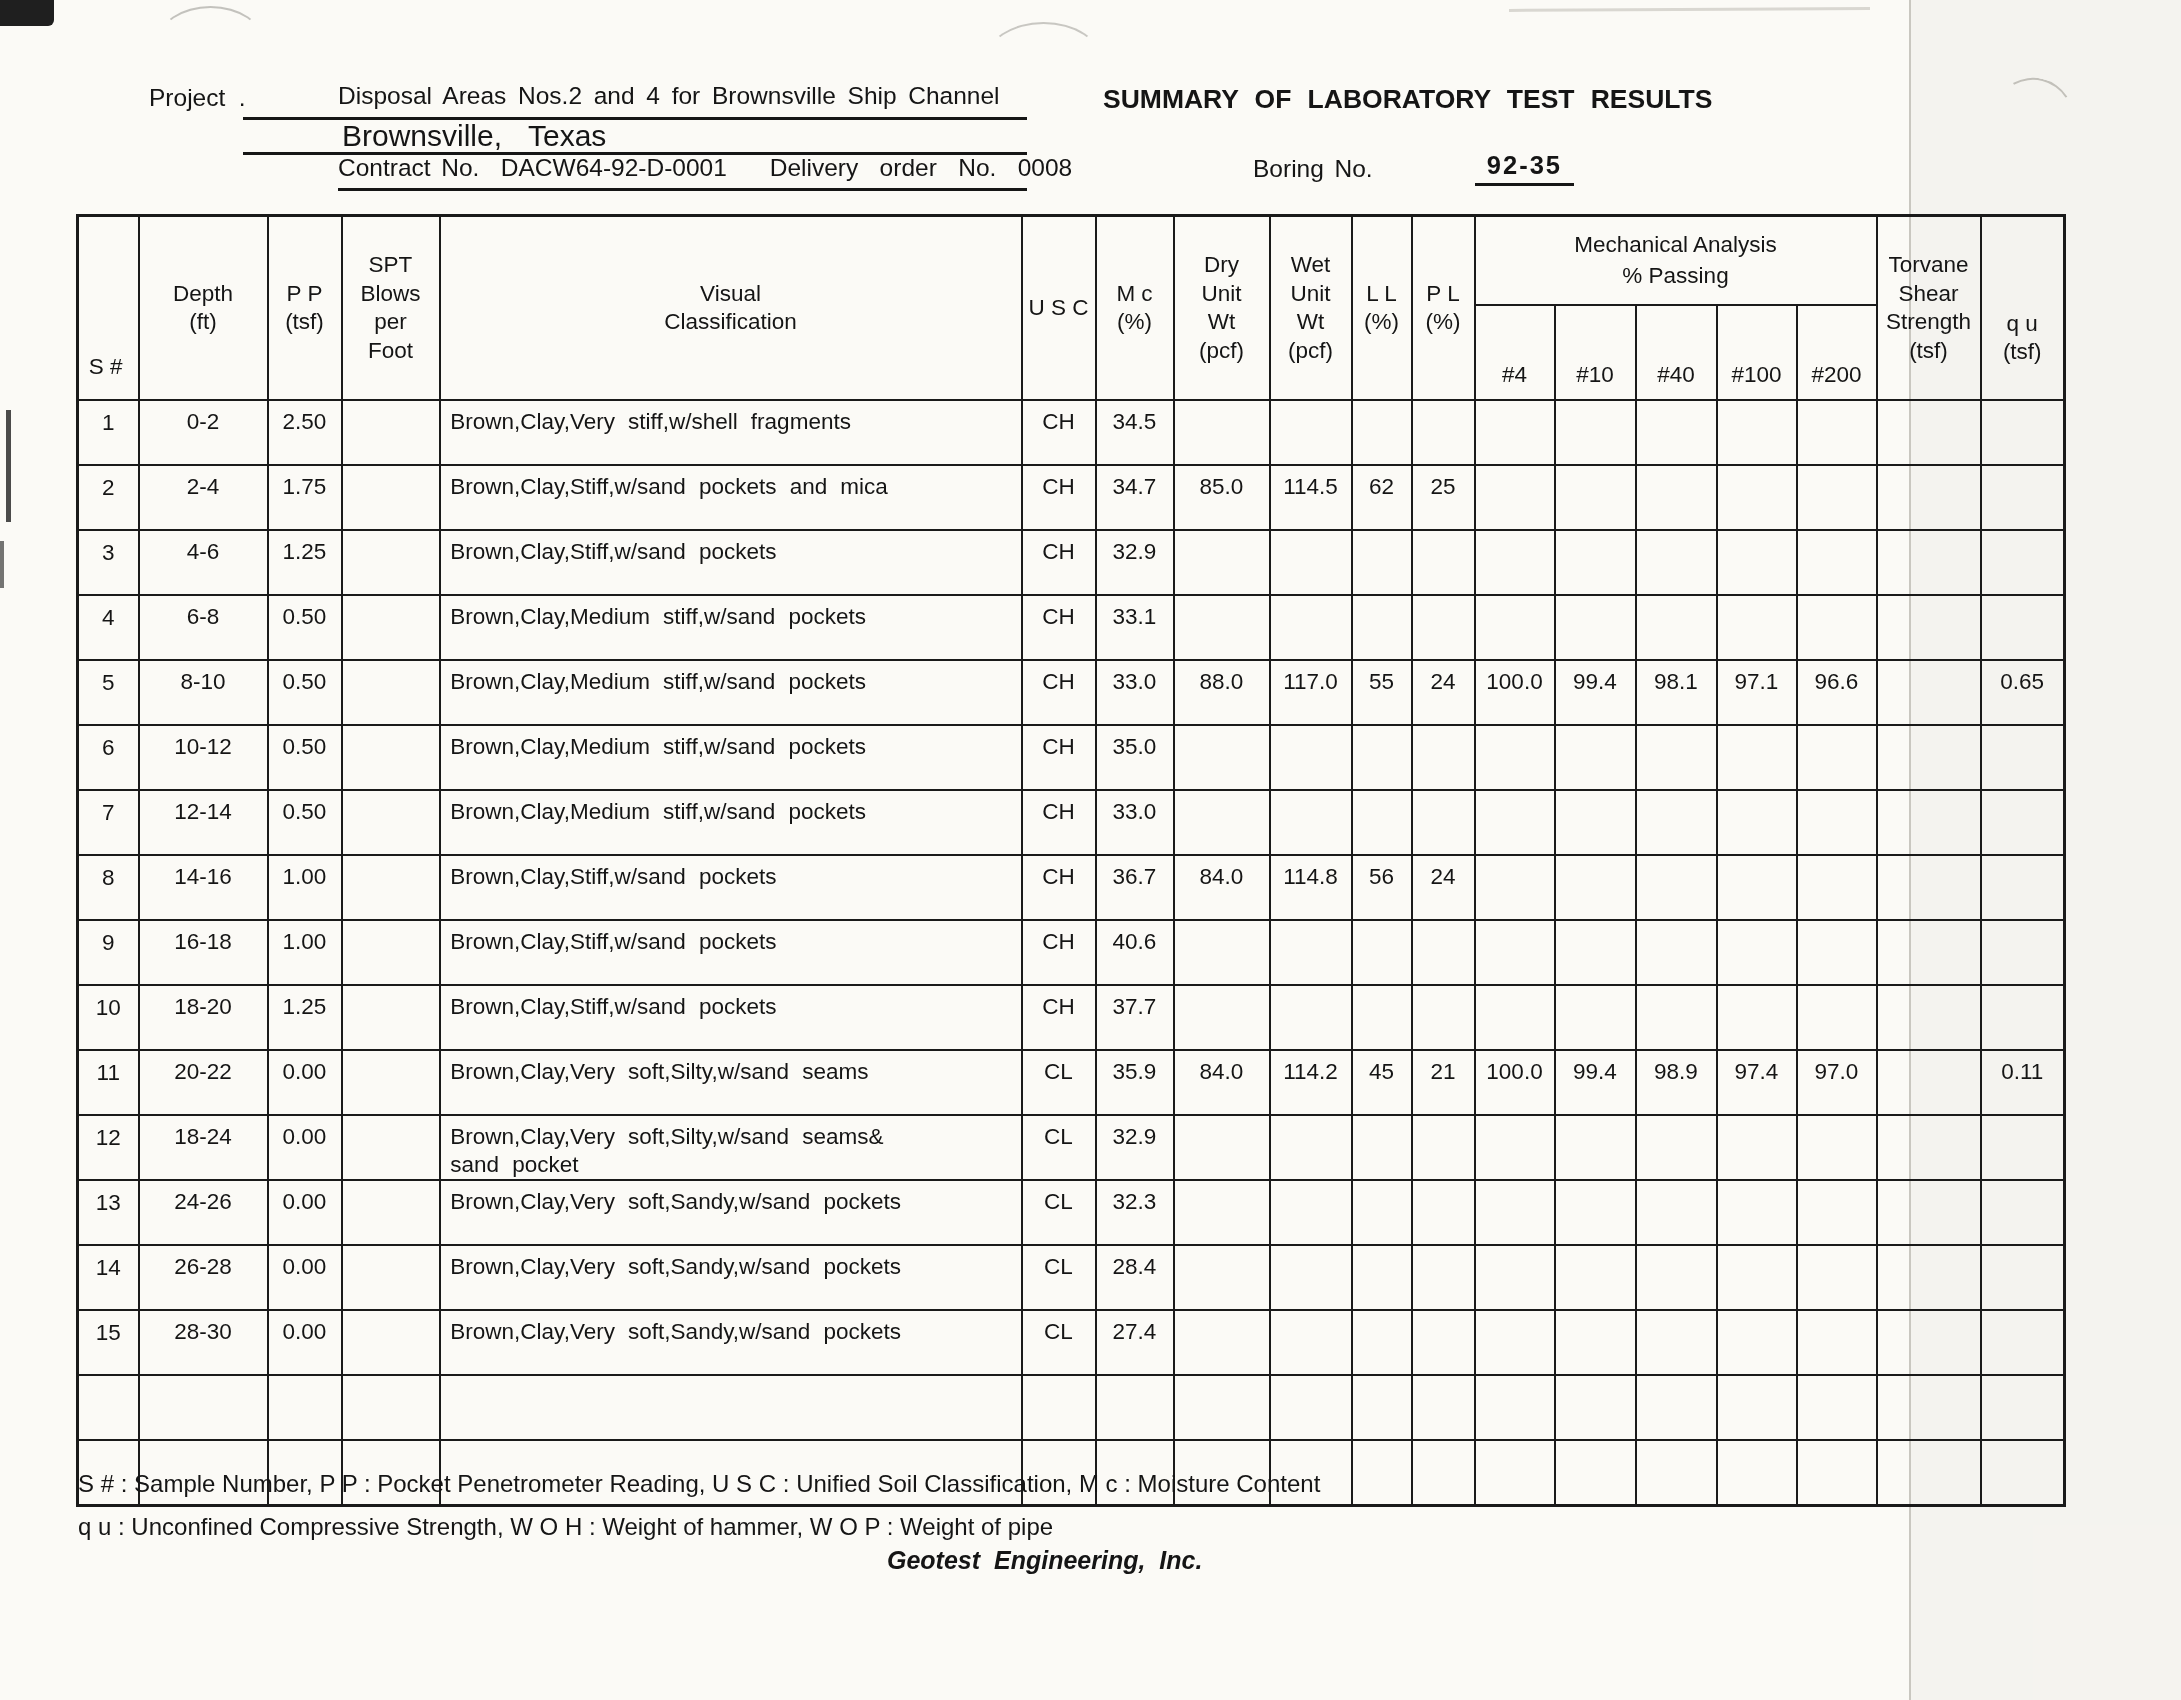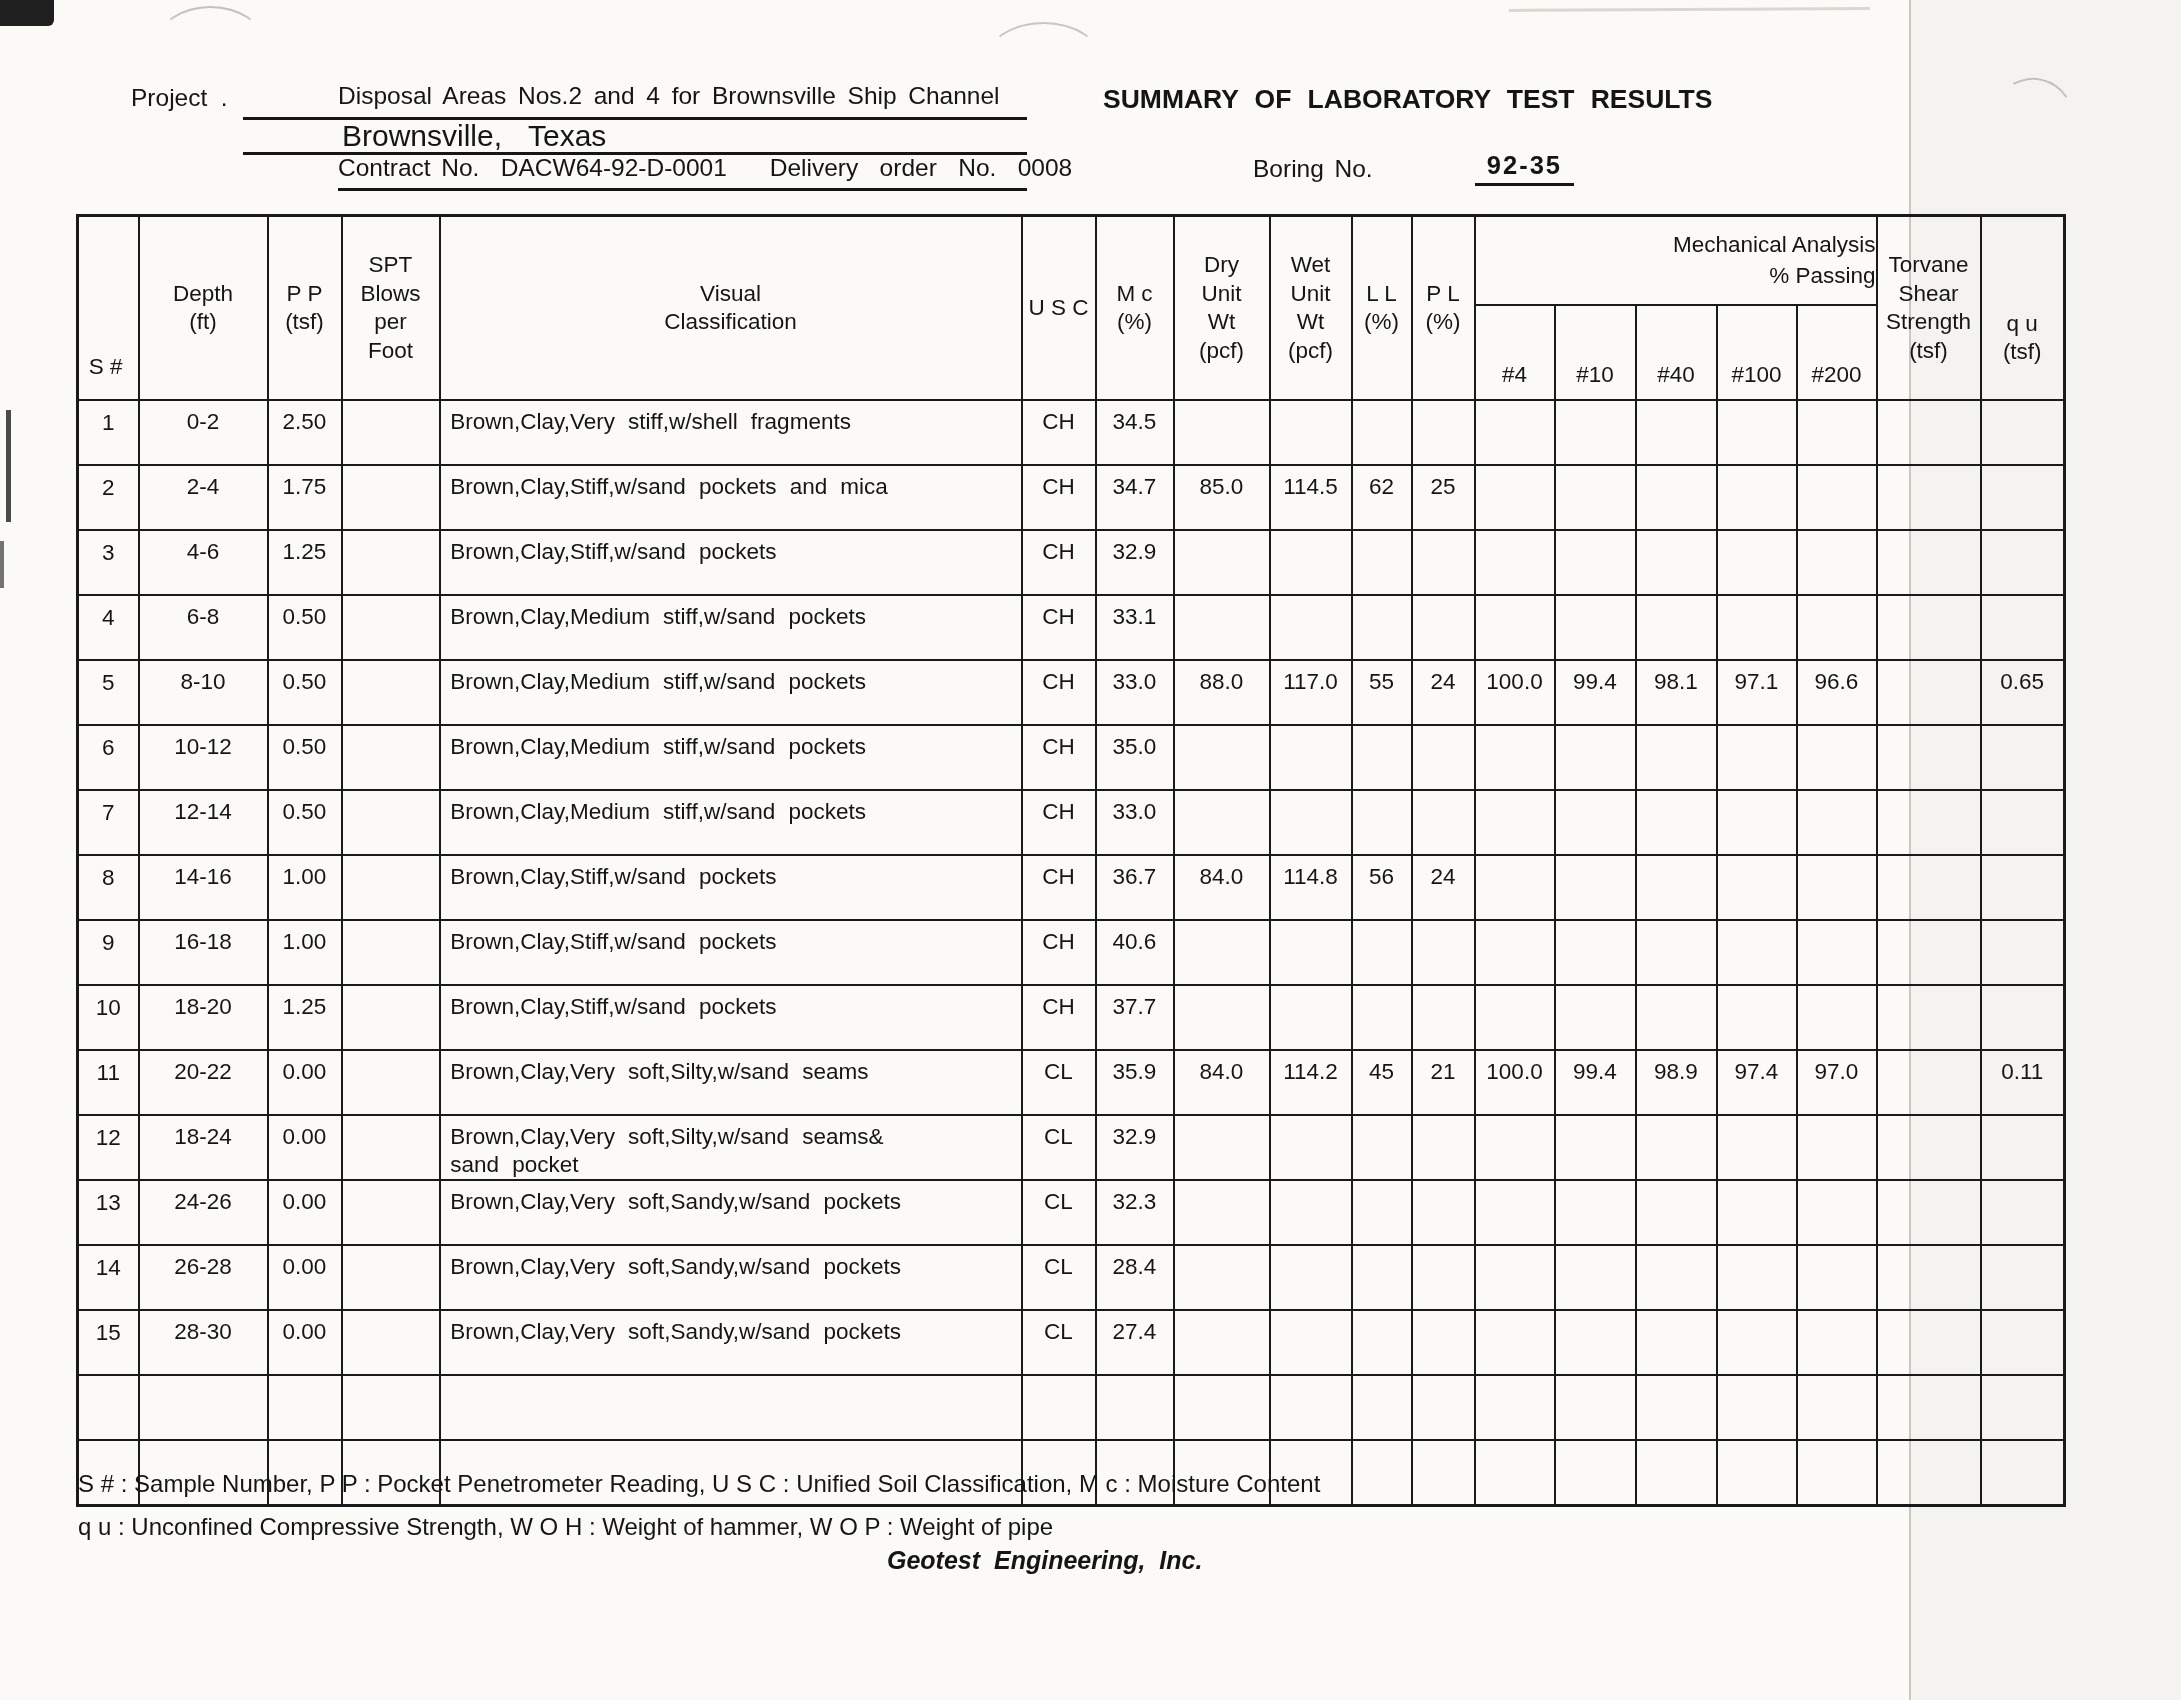--- a/index.html
+++ b/index.html
@@ -3,21 +3,21 @@
 <meta charset="utf-8">
 <style>
   html,body{margin:0;padding:0;background:#e8e8e4;}
   .sheet{
     position:relative;width:2182px;height:1701px;overflow:hidden;
     background:#fbfaf6;color:#151515;
     font-family:"Liberation Sans",sans-serif;
   }
   .abs{position:absolute;}
   
-  .project-label{left:131px;top:84px;font-size:24.5px;white-space:pre;}
+  .project-label{left:149px;top:84px;font-size:24.5px;white-space:pre;}
   .fld1{left:338px;top:82px;font-size:24.5px;white-space:pre;word-spacing:4.9px;}
   .fld2{left:342px;top:119px;font-size:30px;white-space:pre;word-spacing:4.9px;}
   .fld3{left:338px;top:154px;font-size:24.5px;white-space:pre;word-spacing:3.9px;}
   .ul{height:0;border-top:3.9px solid #161616;}
   .ul1{left:243px;top:117px;width:784px;}
   .ul2{left:243px;top:152px;width:784px;}
   .ul3{left:338px;top:188px;width:689px;}
   .doc-title{left:1103px;top:84px;font-size:26.5px;font-weight:bold;word-spacing:8.8px;white-space:pre;}
   .boring-label{left:1253px;top:155px;font-size:24.5px;word-spacing:3.9px;}
   .boring-value{left:1475px;top:151px;font-size:25.5px;font-weight:bold;letter-spacing:2px;
@@ -25,21 +25,21 @@
   
   .table-wrap{left:76px;top:214px;}
   table{border-collapse:collapse;table-layout:fixed;width:1990px;border:3.9px solid #1a1a1a;}
   th,td{border:2.9px solid #1a1a1a;padding:0;overflow:hidden;}
   thead th{font-weight:normal;font-size:22.5px;line-height:1.27;text-align:center;
     vertical-align:middle;white-space:pre-line;}
   tr.h1{height:65px;}
   tr.h2{height:70px;}
   th.col-s{vertical-align:bottom;text-align:left;padding:0 0 17.6px 9.8px;}
   th.sieve{vertical-align:bottom;padding-bottom:9.8px;font-size:22.5px;}
-  th.mech{vertical-align:middle;line-height:1.4;text-align:right;}
+  th.mech{vertical-align:middle;line-height:1.4;}
   .qu-wrap{display:flex;flex-direction:column;justify-content:flex-end;align-items:center;
     height:125px;padding:5.9px 0 3.9px 0;box-sizing:border-box;}
   tbody tr{height:65px;}
   tbody td{font-size:22.5px;line-height:1.25;text-align:center;vertical-align:top;padding-top:6.9px;}
   tbody td.col-visual{text-align:left;padding-left:9.8px;white-space:pre-line;word-spacing:6.9px;margin-top:28px;}
   tbody td.col-s{padding-top:7.8px;}
   
   .note1{left:78px;top:1470px;font-size:24px;}
   .note2{left:78px;top:1513px;font-size:24px;}
   .company{left:887px;top:1546px;font-size:25px;font-weight:bold;font-style:italic;white-space:pre;}

